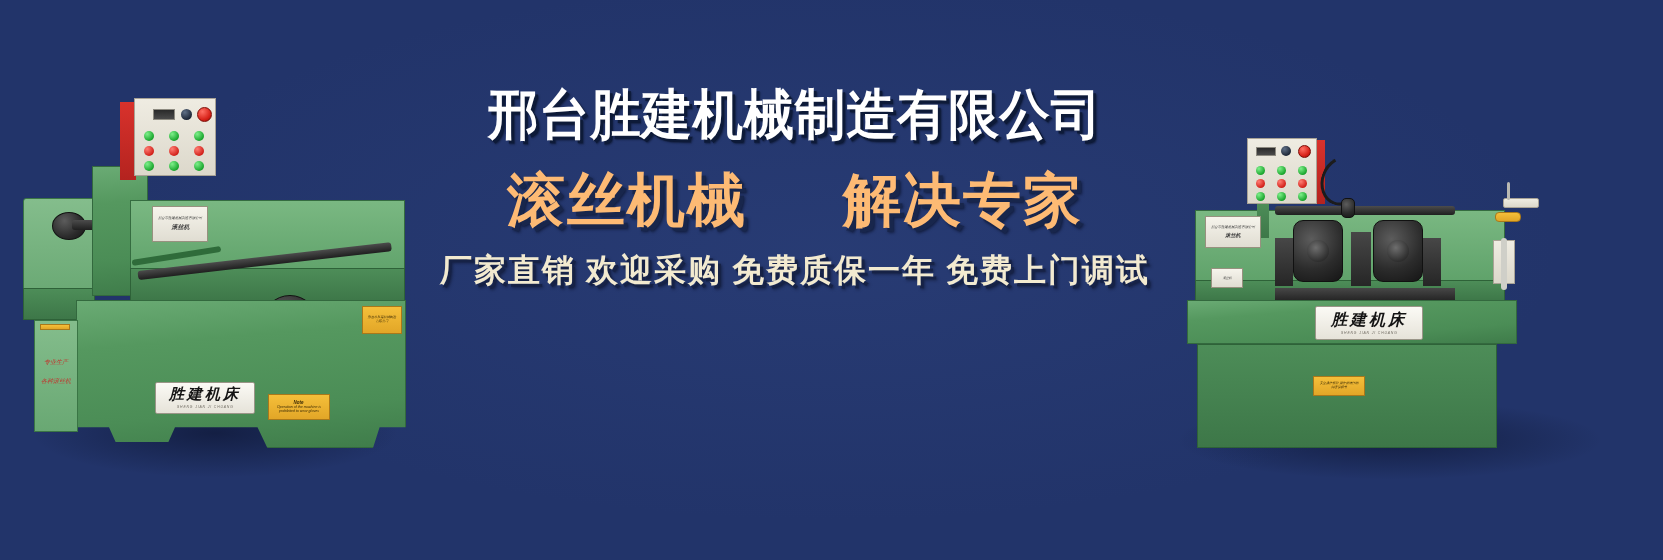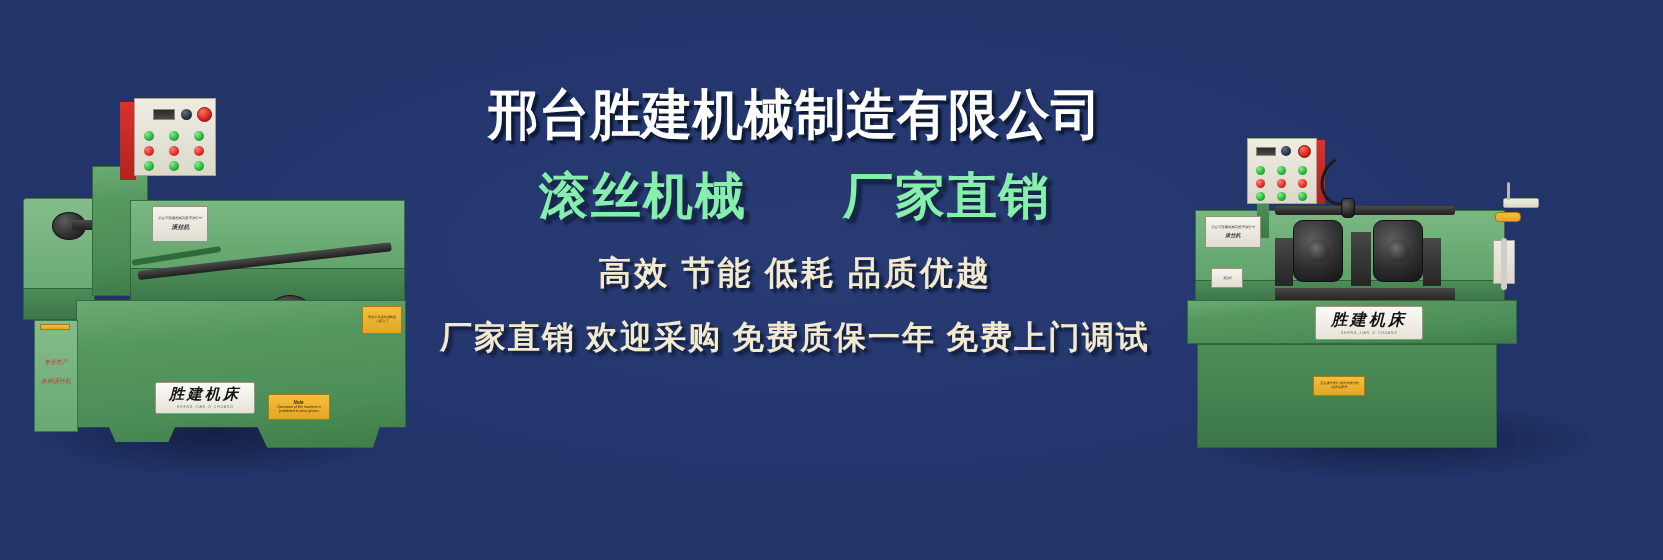--- a/index.html
+++ b/index.html
@@ -42,23 +42,23 @@
     margin-top:28px;
     display:flex;
     justify-content:center;
     align-items:baseline;
     gap:96px;
     white-space:nowrap;
   }
   .headline span{
     font-family:"Liberation Sans", sans-serif;
     font-weight:bold;
-    font-size:50px;
+    font-size:58px;
     line-height:1;
-    color:#86efac;
+    color:#fdba74;
     letter-spacing:2px;
     text-shadow:
        4px 4px 0 #18264c,
        5px 5px 3px rgba(5,10,28,.6);
   }
   .tagline{
     margin-top:30px;
     font-family:"Liberation Serif", serif;
     font-weight:bold;
     font-size:33px;
@@ -345,20 +345,19 @@
     <div class="label-yellow" style="left:158px; top:256px; width:52px; height:20px;">
       <div class="ly-t" style="font-size:3.5px; padding:0 2px;">安全操作规程 操作前请仔细阅读说明书</div>
     </div>
   </div>
 
   <div class="text-block">
     <div class="company-name">邢台胜建机械制造有限公司</div>
 
     <div class="headline">
       <span>滚丝机械</span>
-      <span>厂家直销</span>
-    </div>
-
-    <div class="tagline">高效  节能  低耗  品质优越</div>
+      <span>解决专家</span>
+    </div>
+
     <div class="tagline second">厂家直销  欢迎采购  免费质保一年  免费上门调试</div>
   </div>
 
 </div>
 
 </body></html>

